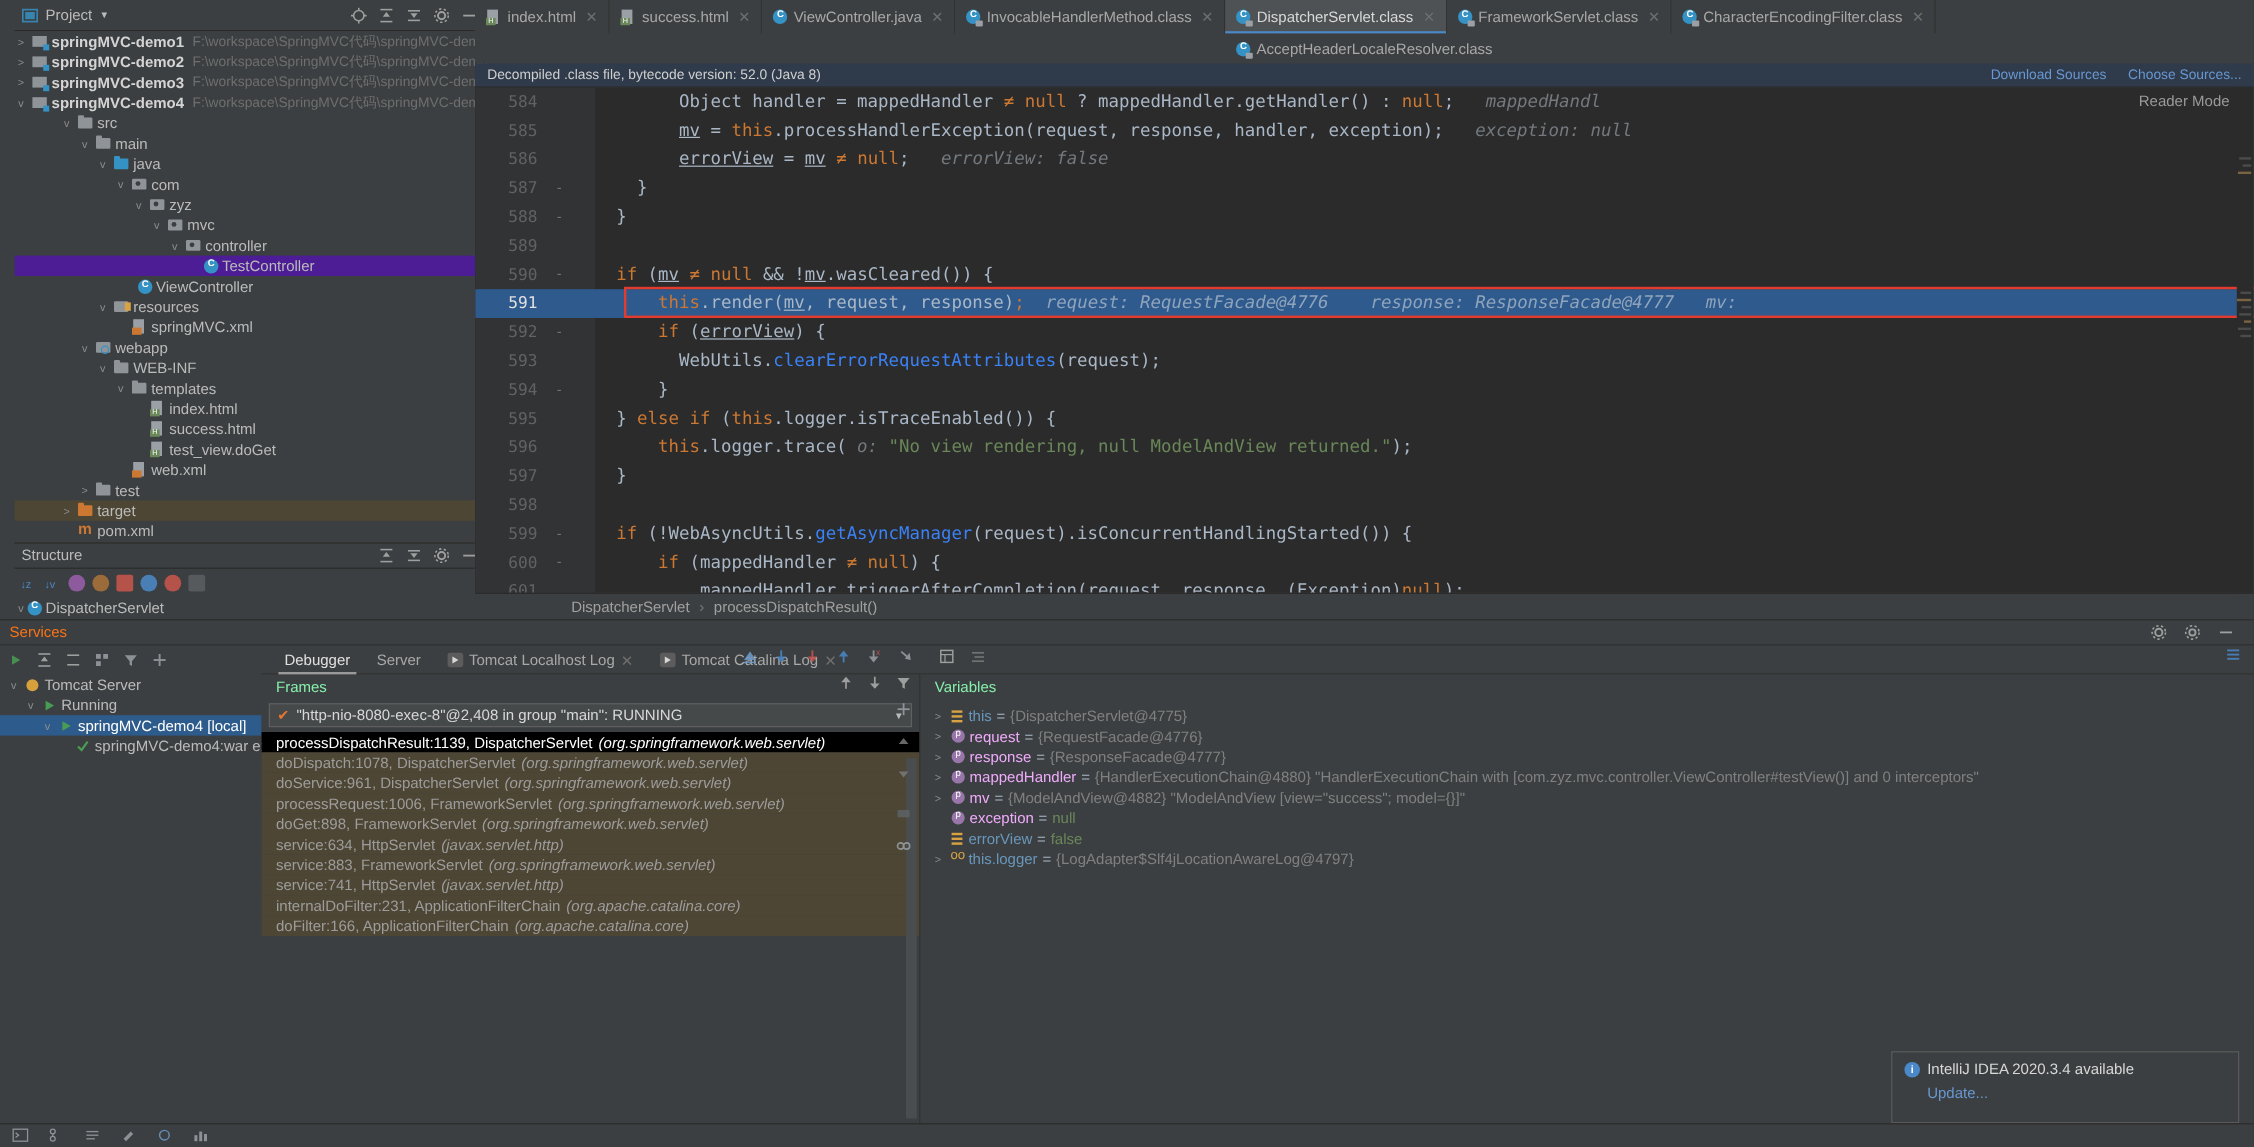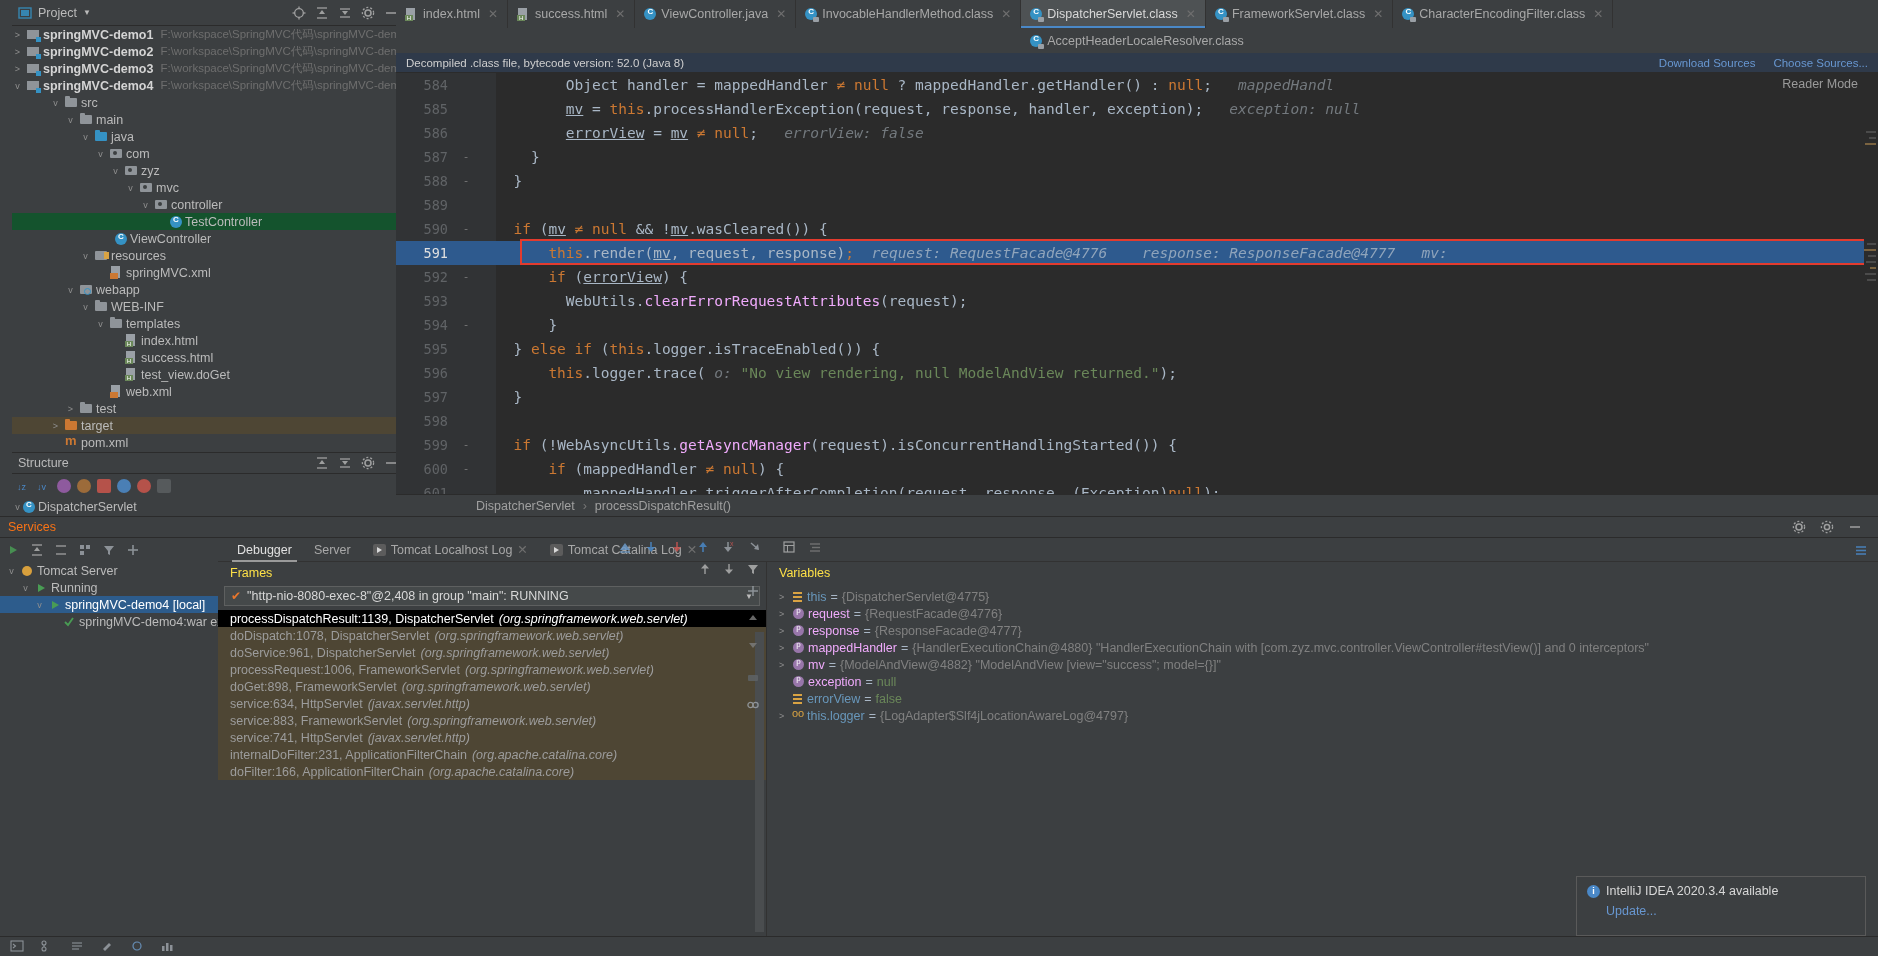--- a/index.html
+++ b/index.html
@@ -13,21 +13,21 @@
   .proj-header { height:26px; display:flex; align-items:center; padding:0 6px;
       background:#3c3f41; border-bottom:1px solid #2b2b2b; }
   .proj-header .ttl { font-size:12.5px; color:#bbb; margin-left:6px; }
   .proj-icons { margin-left:auto; display:flex; align-items:center; gap:9px; padding-right:4px; }
   .ic { width:14px; height:14px; display:inline-block; position:relative; opacity:.85; }
 
   .tree { position:absolute; top:26px; left:0; width:396px; height:425px; overflow:hidden;
       background:#3c3f41; }
   .row { height:17px; display:flex; align-items:center; white-space:nowrap;
       font-size:12.5px; color:#bbbbbb; padding-right:4px; }
-  .row.sel { background:#14532d; }
+  .row.sel { background:#4c1d95; }
   .row.tgt { background:#4e4634; }
   .arrow { width:11px; display:inline-block; text-align:center; color:#8f8f8f; font-size:9px; flex:none;}
   .fname { margin-left:3px; }
   .fpath { color:#6e6e6e; margin-left:7px; font-size:11.5px; }
   .bold { font-weight:bold; color:#d4d4d4; }
 
   
   .fi { width:13px; height:13px; flex:none; position:relative; display:inline-block; }
   .fi.folder::before{content:"";position:absolute;left:0;top:2px;width:12px;height:9px;
      background:#8f9499;border-radius:1px;}
@@ -97,21 +97,21 @@
   .gutter { position:absolute; left:0; top:0; width:100px; height:100%; background:#313335; }
   .elines { position:absolute; left:0; top:0; width:100%; }
   .cl { position:relative; height:24px; line-height:24px; white-space:pre; }
   .cl .ln { position:absolute; left:0; width:52px; text-align:right; color:#606366; font-size:13.5px; }
   .cl .fold { position:absolute; left:64px; width:12px; text-align:center; color:#7a7a7a; font-size:11px; }
   .cl .code { position:absolute; left:100px; color:#a9b7c6; }
   .cl.hl { background:#2e5a8e; }
   .cl.hl .ln { color:#e0e0e0; }
   .k { color:#cc7832; }
   .s { color:#6a8759; }
-  .f { color:#f0abfc; }
+  .f { color:#3b82f6; }
   .u { text-decoration:underline; }
   .hint { color:#73797e; font-style:italic; }
   .hintl { color:#8fa4bb; font-style:italic; }
   .redbox { position:absolute; border:2px solid #e33b2e; pointer-events:none; }
   .minimap { position:absolute; right:0; top:0; width:14px; height:100%; background:#2b2b2b; }
   .mm-l { position:absolute; right:2px; height:2px; background:#4b4b4b; }
 
   .breadcrumb { position:absolute; left:396px; top:494px; width:1482px; height:22px;
       background:#3c3f41; display:flex; align-items:center; padding:0 80px;
       font-size:12.5px; color:#a0a0a0; gap:8px; border-top:1px solid #2b2b2b;}
@@ -127,35 +127,35 @@
       background:#3c3f41; display:flex; flex-direction:column; align-items:center;
       padding-top:6px; gap:14px; }
   .strip-ic { width:16px;height:16px;position:relative;display:block; }
 
   .svc-tree { position:absolute; left:0; top:538px; width:218px; height:398px; background:#3c3f41; }
   .svc-tools { height:24px; display:flex; align-items:center; gap:10px; padding:0 6px;}
   .srow { height:17px; display:flex; align-items:center; font-size:12.5px; white-space:nowrap; padding-right:2px;}
   .srow.sel { background:#2d5c8c; color:#fff; }
 
   .dbg-panel { position:absolute; left:218px; top:538px; width:1660px; height:398px; background:#3c3f41;}
-  .dbg-tabs { height:24px; display:flex; align-items:center; gap:0; padding-left:8px;
+  .dbg-tabs { height:24px; display:flex; align-items:flex-start; gap:0; padding-left:8px;
       border-bottom:1px solid #323232; }
   .dbg-tab { padding:0 11px; height:24px; display:flex; align-items:center; gap:5px;
       font-size:12.5px; color:#a8a8a8; position:relative; }
   .dbg-tab.active { color:#e0e0e0; }
   .dbg-tab.active::after{content:"";position:absolute;left:6px;bottom:0;right:6px;height:2px;background:#9a9a9a;}
   .dbg-tab .x { color:#6f6f6f; }
   .playicon { width:13px;height:12px;background:#5c5c5c;border-radius:2px;position:relative;flex:none;}
   .playicon::after{content:"";position:absolute;left:4px;top:3px;border-left:5px solid #d8d8d8;
       border-top:3px solid transparent;border-bottom:3px solid transparent;}
   .dbg-right { margin-left:auto; display:flex; align-items:center; gap:12px; padding-right:10px;}
 
   .dbg-body { position:absolute; left:0; top:24px; width:1660px; height:374px; display:flex; }
   .frames-col { width:549px; border-right:1px solid #323232; position:relative; }
-  .col-hdr { height:22px; display:flex; align-items:center; padding:0 12px; font-size:12.5px; color:#fde047;}
+  .col-hdr { height:22px; display:flex; align-items:center; padding:0 12px; font-size:12.5px; color:#86efac;}
   .thread-sel { margin:2px 6px 0 6px; height:20px; background:#45494a; border:1px solid #5e6060;
       display:flex; align-items:center; padding:0 6px; font-size:12.5px; color:#d8d8d8; gap:6px;}
   .thread-sel .chev { margin-left:auto; font-size:8px; color:#bbb; }
   .frames-tools { position:absolute; right:6px; top:24px; display:flex; gap:10px; align-items:center; }
   .frame { height:17px; display:flex; align-items:center; font-size:12.5px;
       padding-left:12px; color:#9c9c9c; white-space:nowrap; }
   .frame.sel { background:#000000; color:#ffffff; }
   .frame.dim { background:#4e4634; }
   .frame em { font-style:italic; margin-left:5px; }
 

